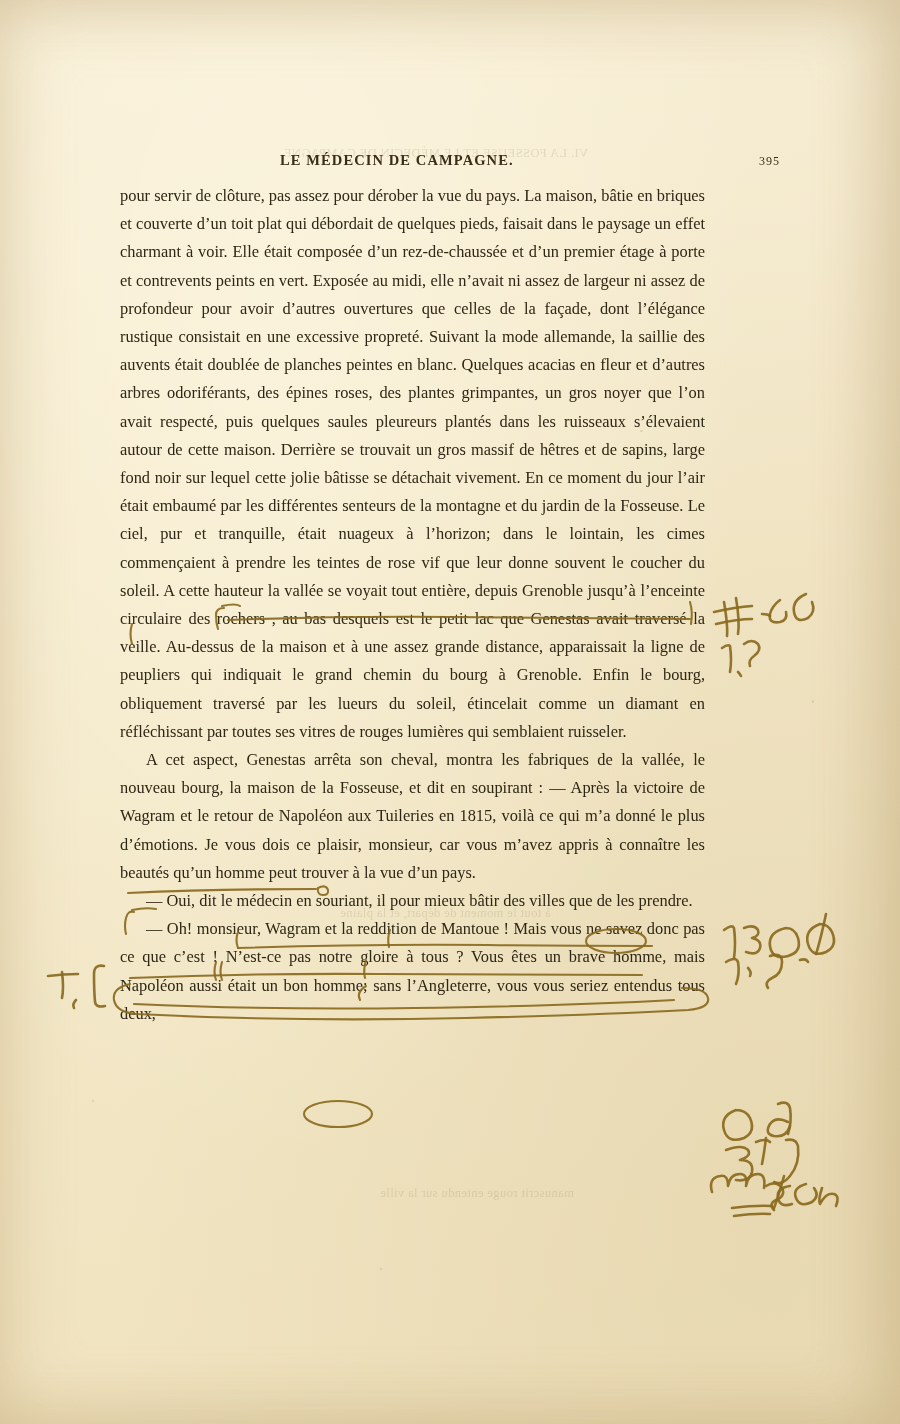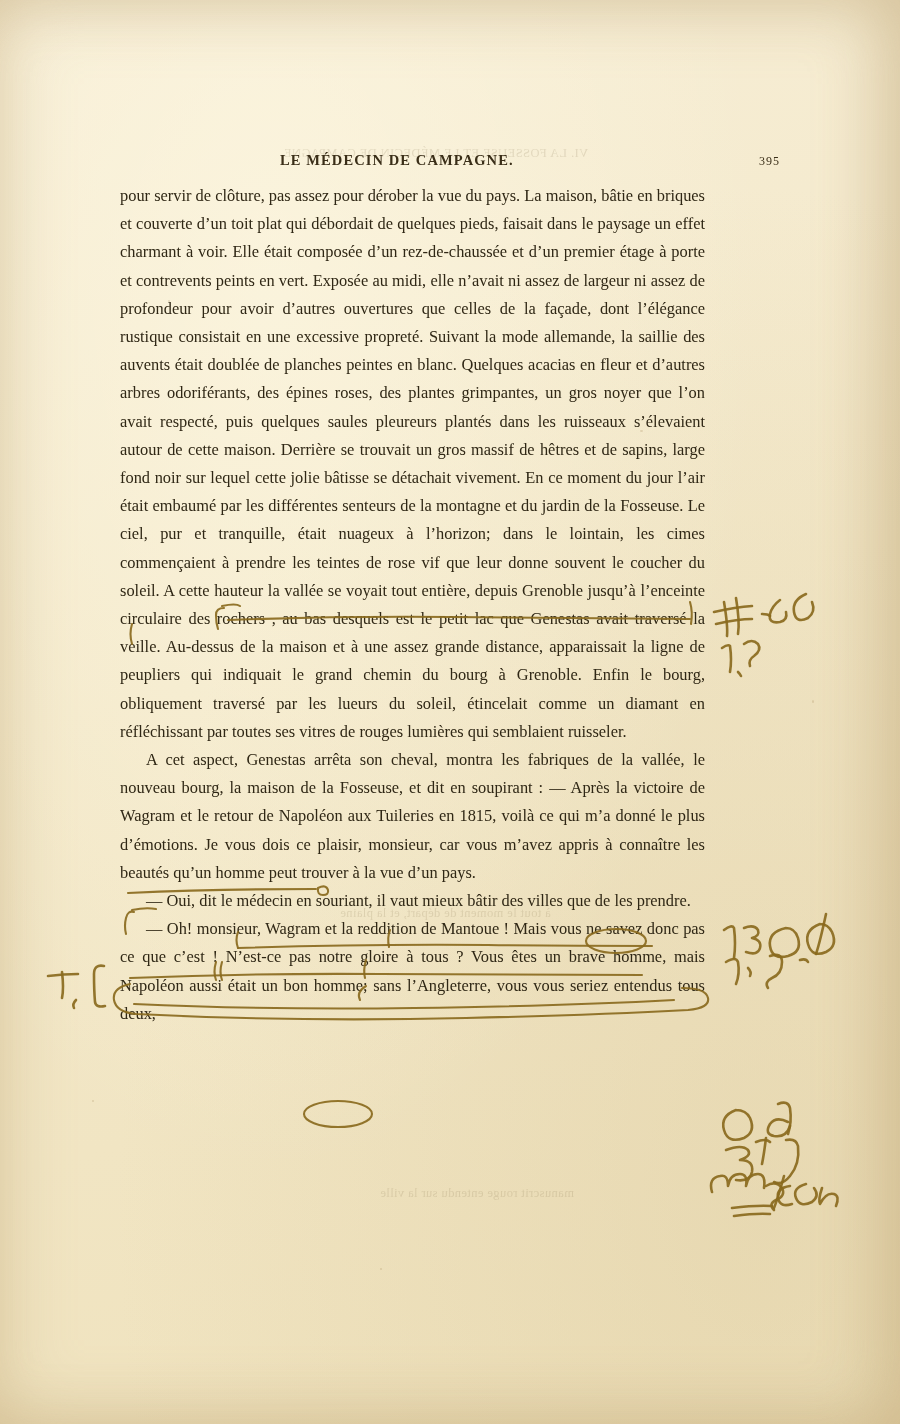--- a/index.html
+++ b/index.html
@@ -97,21 +97,21 @@
   <div class="bleed" style="left:380px;top:1186px;">manuscrit rouge entendu sur la ville</div>
 
   <header class="running">
     <span class="run-title">LE MÉDECIN DE CAMPAGNE.</span>
     <span class="page-num">395</span>
   </header>
 
   <div class="body-text">
     <p>pour servir de clôture, pas assez pour dérober la vue du pays. La maison, bâtie en briques et couverte d’un toit plat qui débordait de quelques pieds, faisait dans le paysage un effet charmant à voir. Elle était composée d’un rez-de-chaussée et d’un premier étage à porte et contrevents peints en vert. Exposée au midi, elle n’avait ni assez de largeur ni assez de profondeur pour avoir d’autres ouvertures que celles de la façade, dont l’élégance rustique consistait en une excessive propreté. Suivant la mode allemande, la saillie des auvents était doublée de planches peintes en blanc. Quelques acacias en fleur et d’autres arbres odoriférants, des épines roses, des plantes grimpantes, un gros noyer que l’on avait respecté, puis quelques saules pleureurs plantés dans les ruisseaux s’élevaient autour de cette maison. Derrière se trouvait un gros massif de hêtres et de sapins, large fond noir sur lequel cette jolie bâtisse se détachait vivement. En ce moment du jour l’air était embaumé par les différentes senteurs de la montagne et du jardin de la Fosseuse. Le ciel, pur et tranquille, était nuageux à l’horizon; dans le lointain, les cimes commençaient à prendre les teintes de rose vif que leur donne souvent le coucher du soleil. A cette hauteur la vallée se voyait tout entière, depuis Grenoble jusqu’à l’enceinte circulaire des rochers , au bas desquels est le petit lac que Genestas avait traversé la veille. Au-dessus de la maison et à une assez grande distance, apparaissait la ligne de peupliers qui indiquait le grand chemin du bourg à Grenoble. Enfin le bourg, obliquement traversé par les lueurs du soleil, étincelait comme un diamant en réfléchissant par toutes ses vitres de rouges lumières qui semblaient ruisseler.</p>
     <p class="indent">A cet aspect, Genestas arrêta son cheval, montra les fabriques de la vallée, le nouveau bourg, la maison de la Fosseuse, et dit en soupirant : — Après la victoire de Wagram et le retour de Napoléon aux Tuileries en 1815, voilà ce qui m’a donné le plus d’émotions. Je vous dois ce plaisir, monsieur, car vous m’avez appris à connaître les beautés qu’un homme peut trouver à la vue d’un pays.</p>
-    <p class="dash">— Oui, dit le médecin en souriant, il vaut mieux bâtir des villes que de les prendre.</p>
+    <p class="dash">— Oui, dit le médecin en souriant, il pour mieux bâtir des villes que de les prendre.</p>
     <p class="dash">— Oh! monsieur, Wagram et la reddition de Mantoue ! Mais vous ne savez donc pas ce que c’est ! N’est-ce pas notre gloire à tous ? Vous êtes un brave homme, mais Napoléon aussi était un bon homme; sans l’Angleterre, vous vous seriez entendus tous deux,</p>
   </div>
 
   <svg class="ink" viewBox="0 0 900 1424">
 
     <path class="med" d="M224 608 q-8 0 -8 7 q0 8 2 14"></path>
     <path class="med" d="M222 606 q14 -3 18 0"></path>
 
     <path class="med" d="M228 620 q110 -4 222 -3 q110 1 240 2"></path>
 

